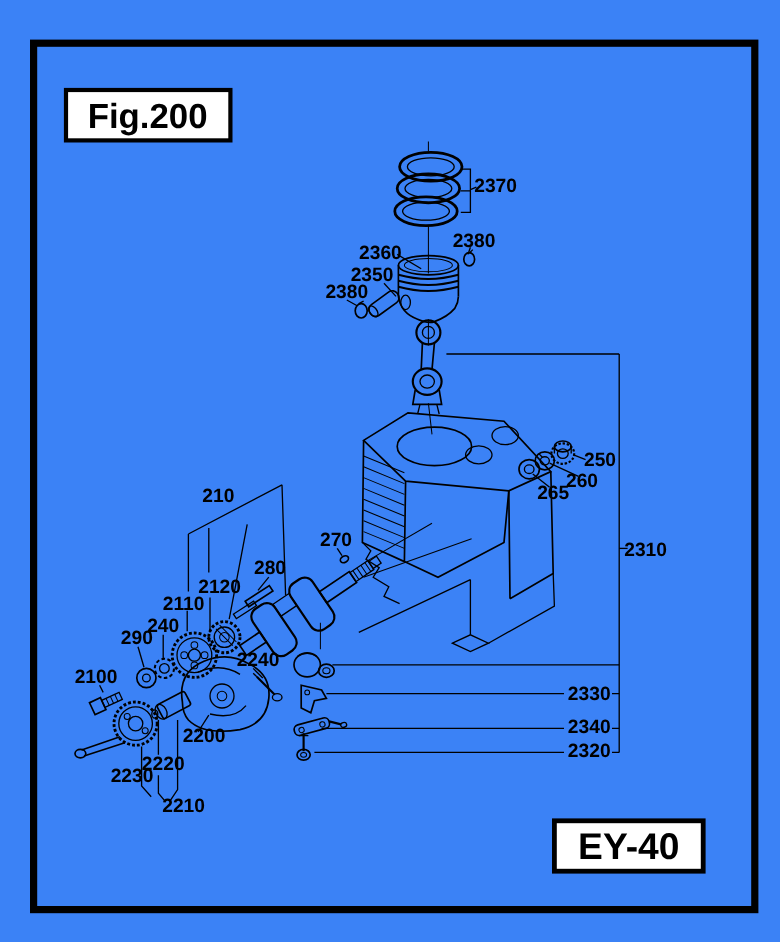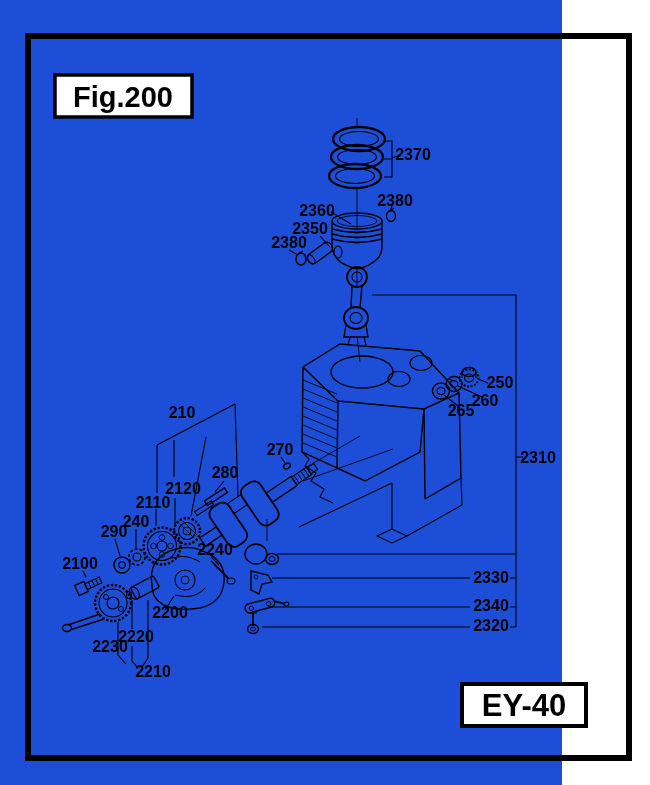--- a/index.html
+++ b/index.html
@@ -1,16 +1,16 @@
 <!DOCTYPE html>
 <html><head>
 <meta charset="utf-8">
 <style>
   html,body{margin:0;padding:0;background:#ffffff;}
-  .page{position:relative;width:562px;height:785px;background:#1d4ed8;font-family:"Liberation Sans",sans-serif;}
+  .page{position:relative;width:650px;height:785px;background:#3b82f6;font-family:"Liberation Sans",sans-serif;}
   svg{position:absolute;left:0;top:0;}
   
   .ln  {stroke:#000;fill:none;stroke-width:1.1;}
   .thin{stroke:#000;fill:none;stroke-width:0.85;}
   .med {stroke:#000;fill:none;stroke-width:1.4;}
   .hvy {stroke:#000;fill:none;stroke-width:1.8;}
   .ring{stroke:#000;fill:none;stroke-width:2.3;}
   .teeth{stroke:#000;fill:none;stroke-width:2.4;stroke-dasharray:2.4 1.7;}
   .knurl{stroke:#000;fill:none;stroke-width:1.8;stroke-dasharray:2 1.5;}
   .wavy{stroke:#000;fill:none;stroke-width:1.7;stroke-dasharray:3 2;}

